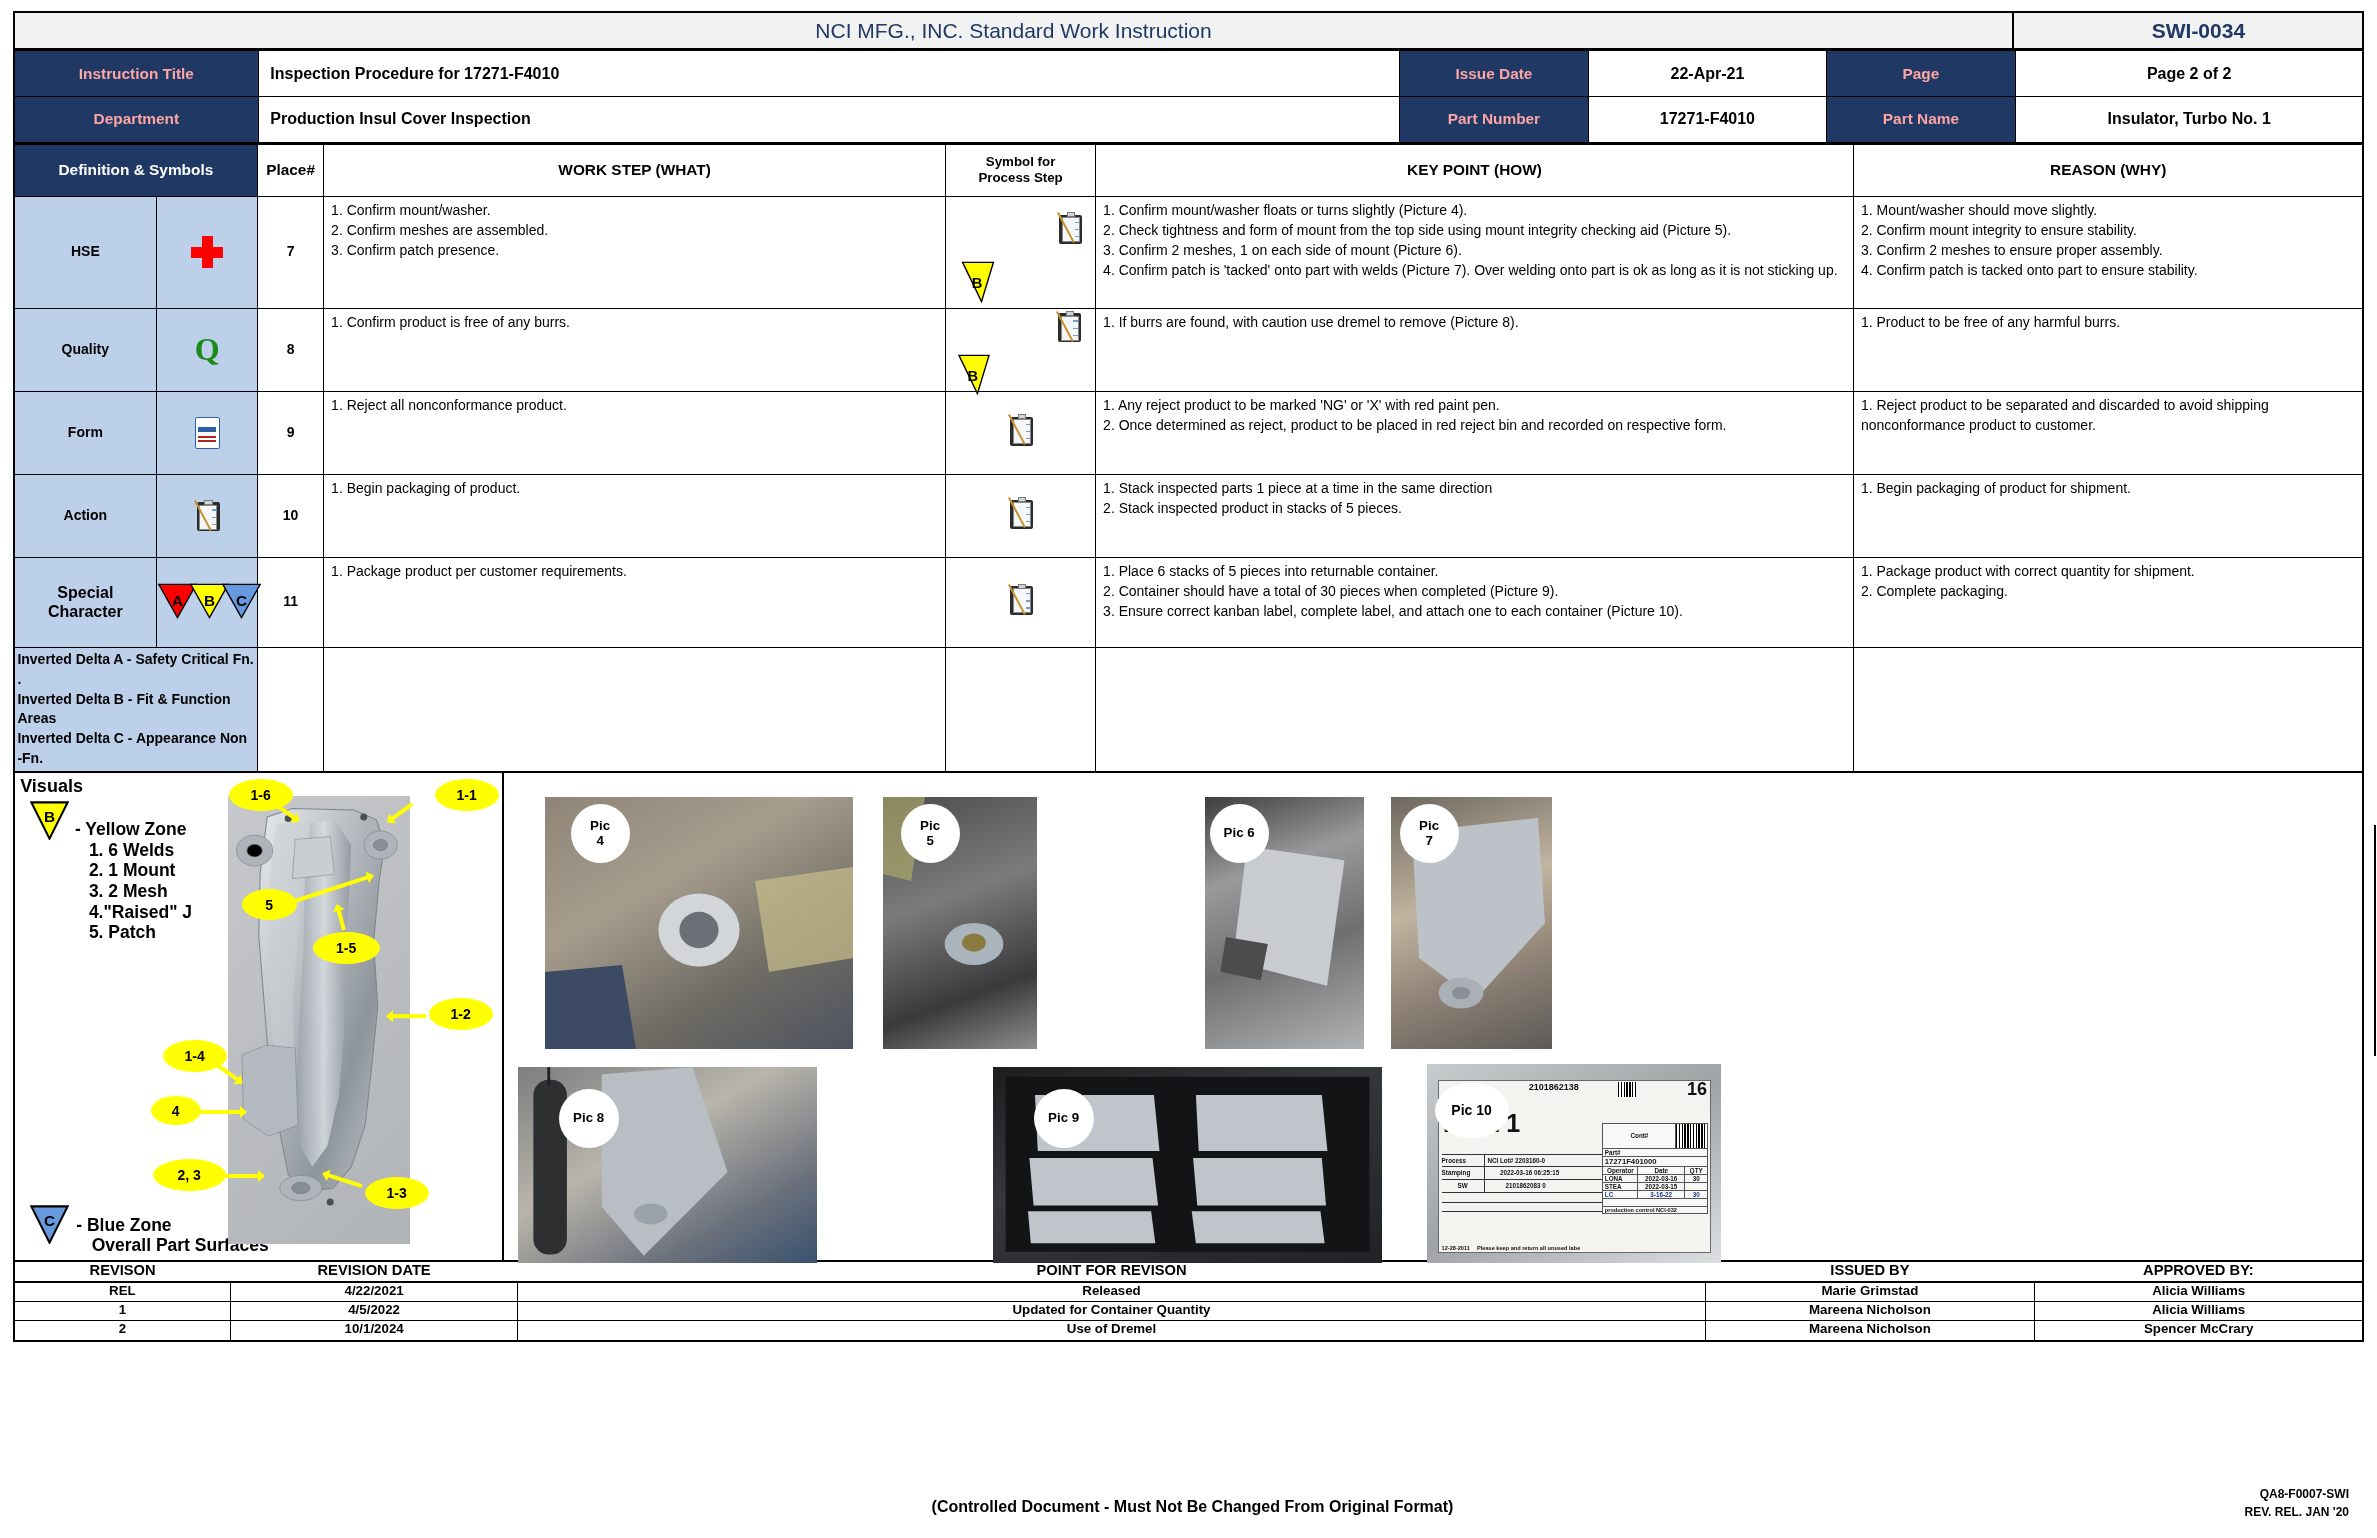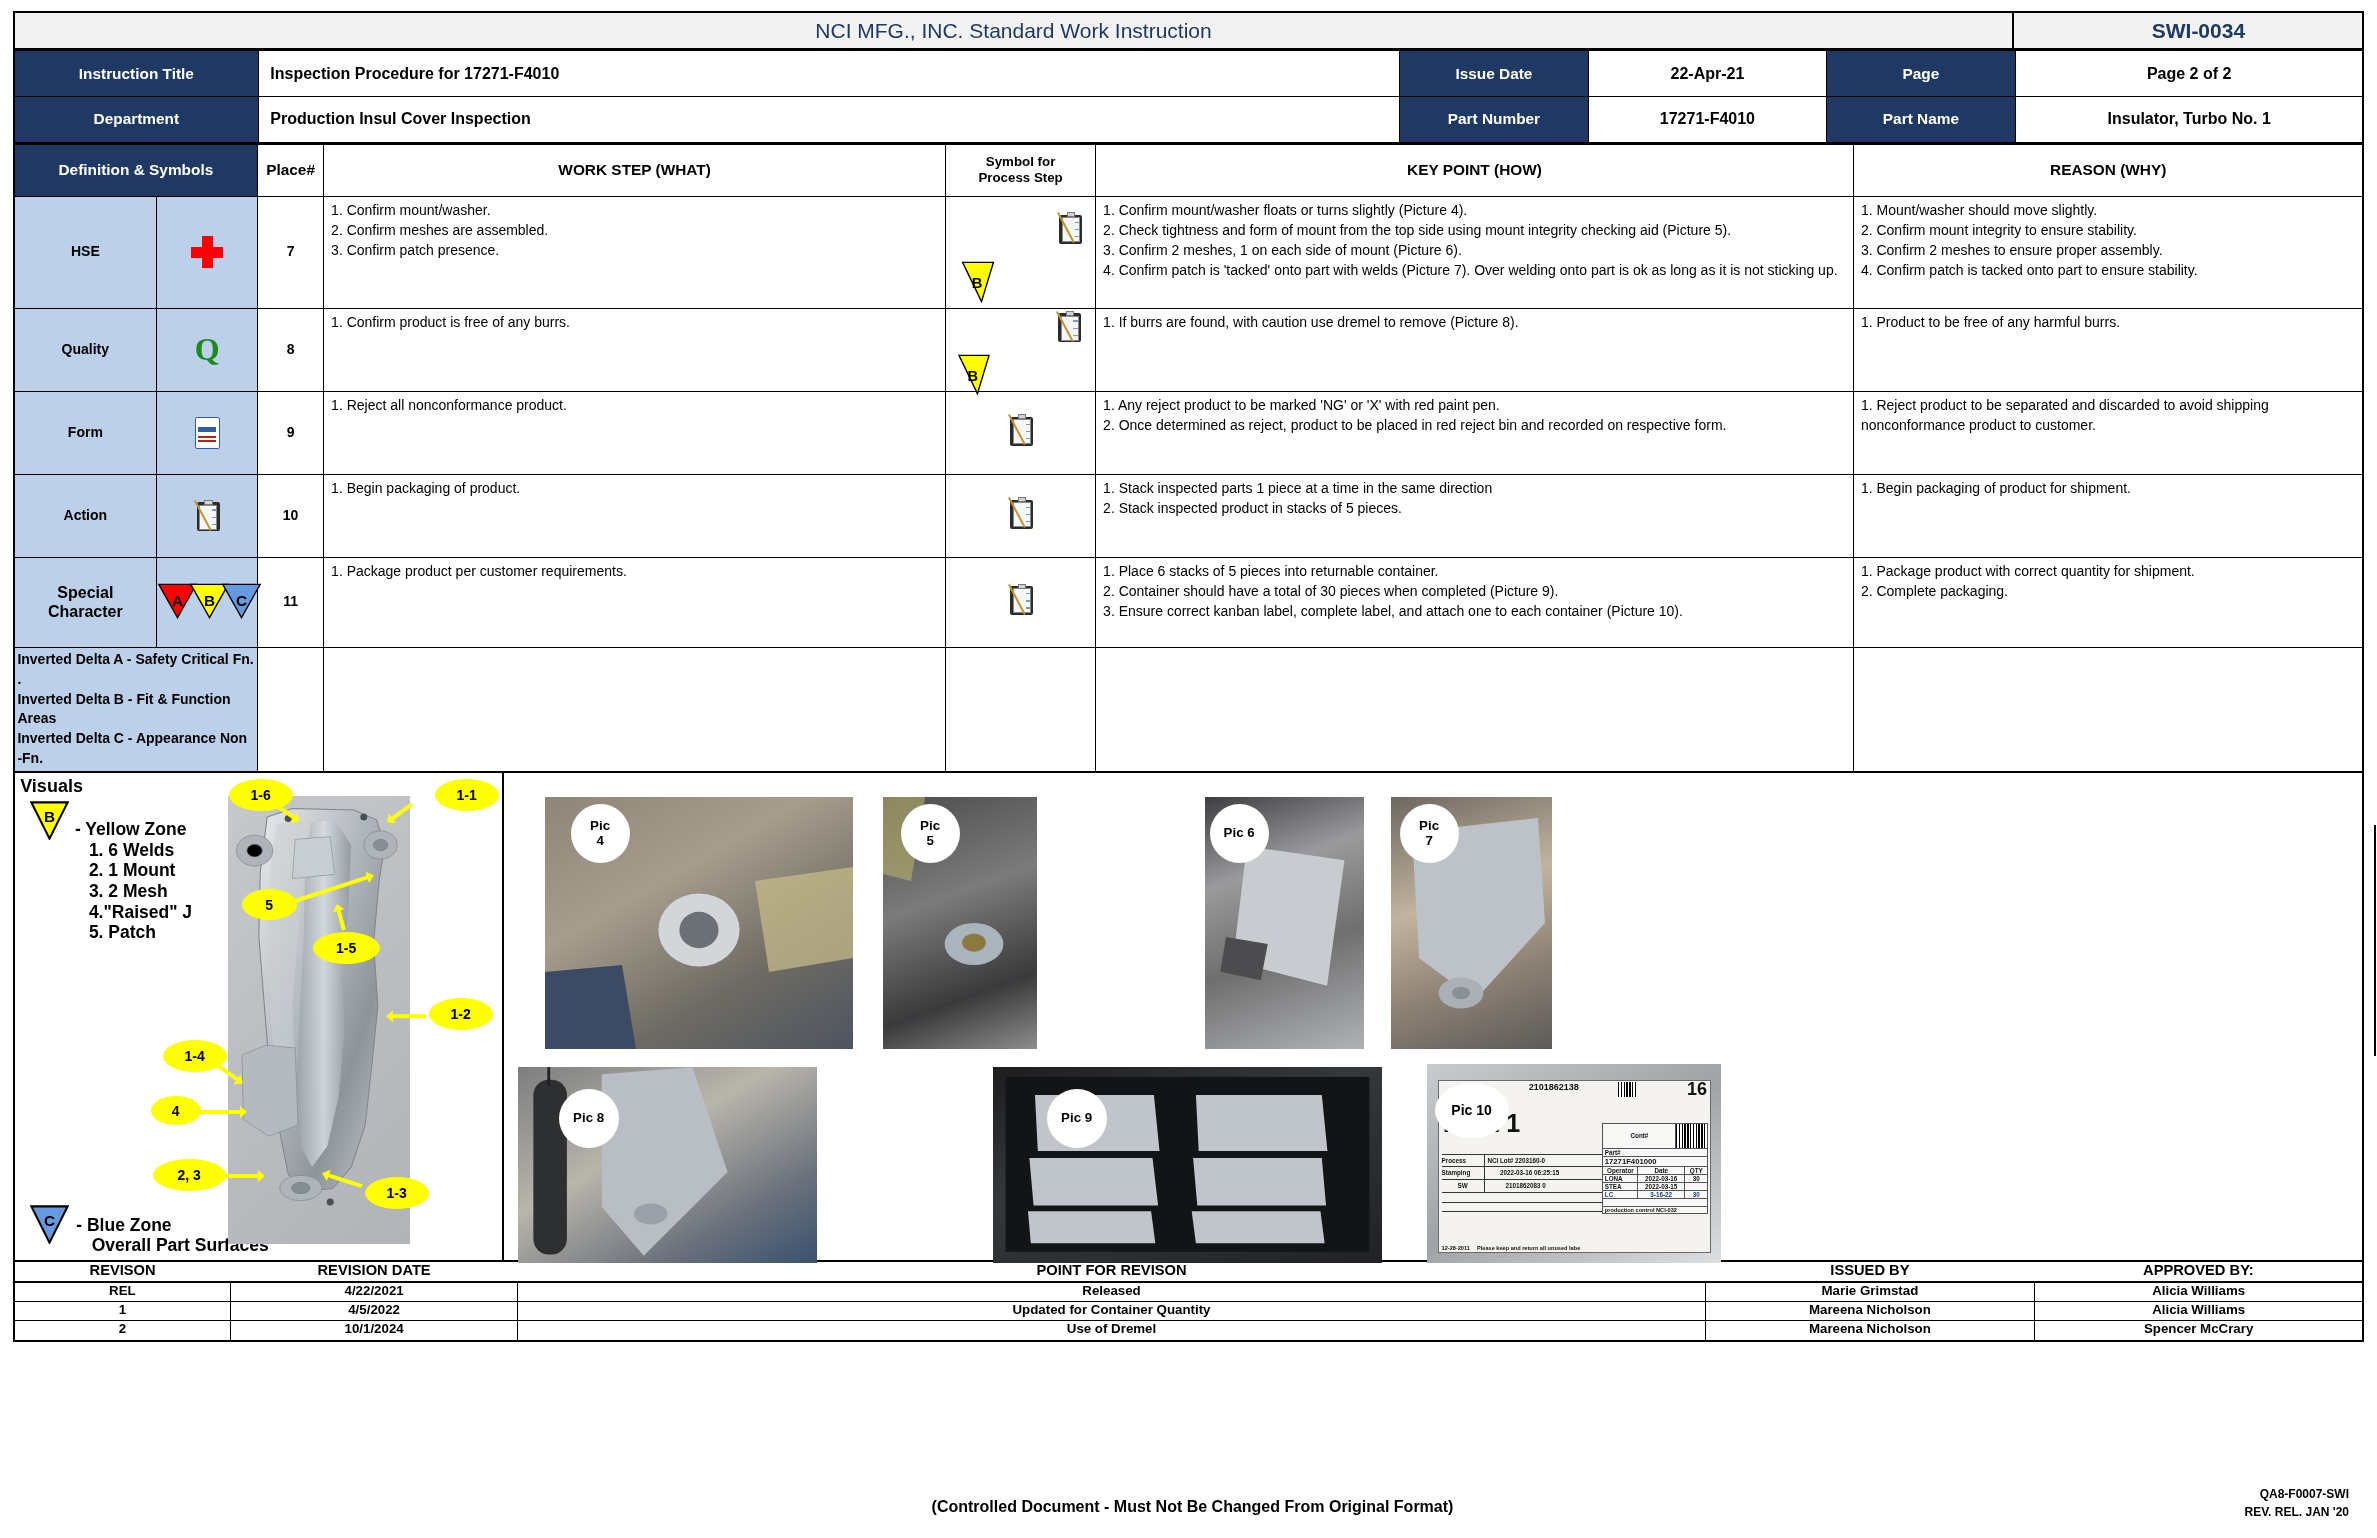--- a/index.html
+++ b/index.html
@@ -9,21 +9,21 @@
     background:#ffffff;
     font-family:"Liberation Sans", sans-serif;
     color:#000;
     overflow:hidden;
   }
   .page { position:relative; width:2377px; height:1538px; padding:11.2px 12.6px 0 12.6px; }
 
   
   table { border-collapse:collapse; width:100%; }
   td, th { border:1.4px solid #000; padding:0; vertical-align:top; }
-  .navy { background:#1F3864; color:#ffffff; font-weight:bold; text-align:center; vertical-align:middle; }
+  .navy { background:#1F3864; color:#fca5a5; font-weight:bold; text-align:center; vertical-align:middle; }
   .ctr  { text-align:center; vertical-align:middle; }
 
   
   .titleband { display:flex; border:2.1px solid #000; height:39px; }
   .titleband .tmain { flex:1 1 auto; background:#F2F2F2; display:flex; align-items:center; justify-content:center;
                       font-size:21px; font-weight:normal; color:#1F3864; border-right:2.1px solid #000; }
   .titleband .tdoc  { width:348px; background:#F2F2F2; display:flex; align-items:center; justify-content:center;
                       font-size:21px; font-weight:bold; color:#1F3864;padding-left:20px; }
 
   
@@ -554,21 +554,21 @@
           <g fill="#bfc5ca">
             <path d="M60,40 L230,40 L238,120 L64,120Z"></path>
               <path d="M290,40 L470,40 L478,120 L294,120Z"></path>
             <path d="M52,130 L228,130 L236,198 L58,198Z"></path>
               <path d="M286,130 L470,130 L476,198 L292,198Z"></path>
             <path d="M50,206 L226,206 L232,252 L54,252Z"></path>
               <path d="M284,206 L468,206 L474,252 L290,252Z"></path>
           </g>
         </svg>
       </div>
-      <div class="pcap" style="left:543px;top:316px;width:60px;height:59px;">
+      <div class="pcap" style="left:530px;top:316px;width:60px;height:59px;">
         <div>Pic 9</div>
       </div>
 
       <div class="photo" style="left:923px;top:291px;width:294px;height:199px;background:linear-gradient(150deg,#c9ccce,#9fa3a6 50%,#dddfe1);">
         <div style="position:absolute;left:11.2px;top:15.4px;right:9.8px;bottom:9.8px;background:#f4f3ef;border:0.7px solid #6a6a6a;
                     font-family:'Liberation Sans',sans-serif;color:#111;">
           <div style="position:absolute;left:90px;top:1.4px;font-size:9px;font-weight:bold">2101862138</div>
           <div style="position:absolute;right:2.8px;top:-1.4px;font-size:18px;font-weight:bold">16</div>
           <div style="position:absolute;left:179px;top:1.4px;width:18px;height:15.4px;background:
                repeating-linear-gradient(90deg,#000 0 1.4px,#fff 1.4px 2.8px),repeating-linear-gradient(0deg,#000 0 1.4px,transparent 1.4px 2.8px);"></div>

